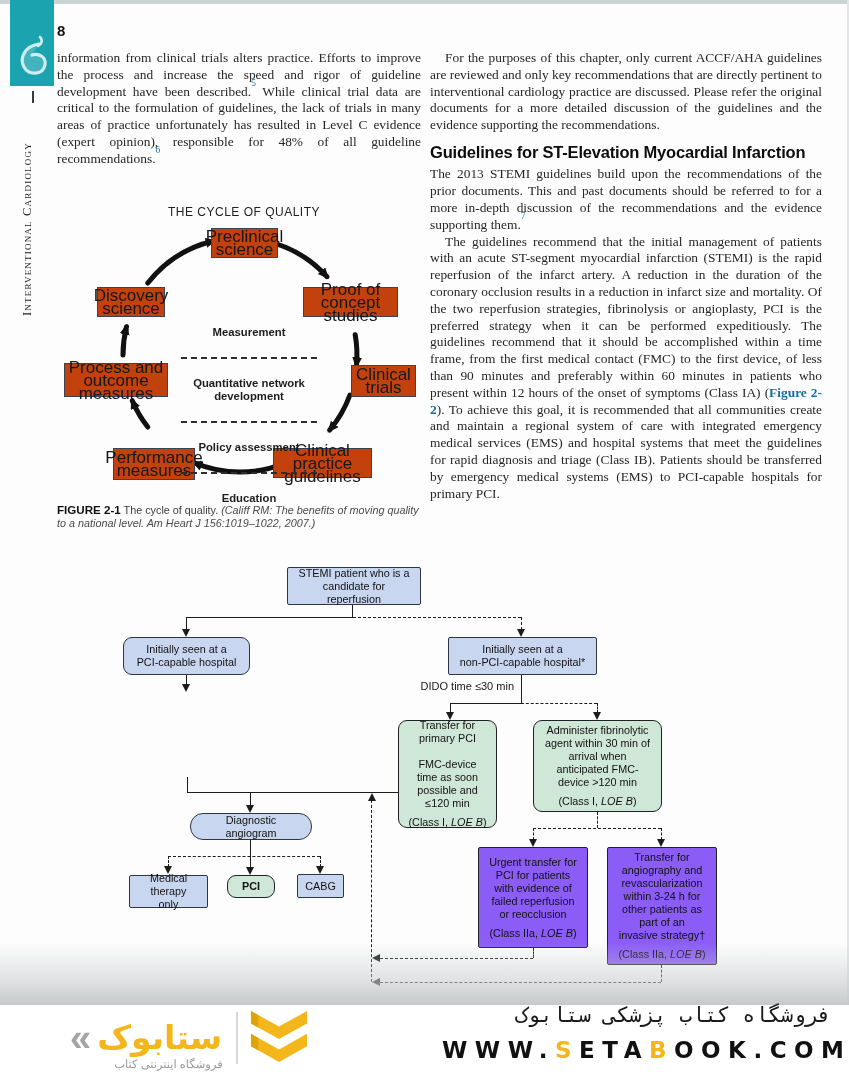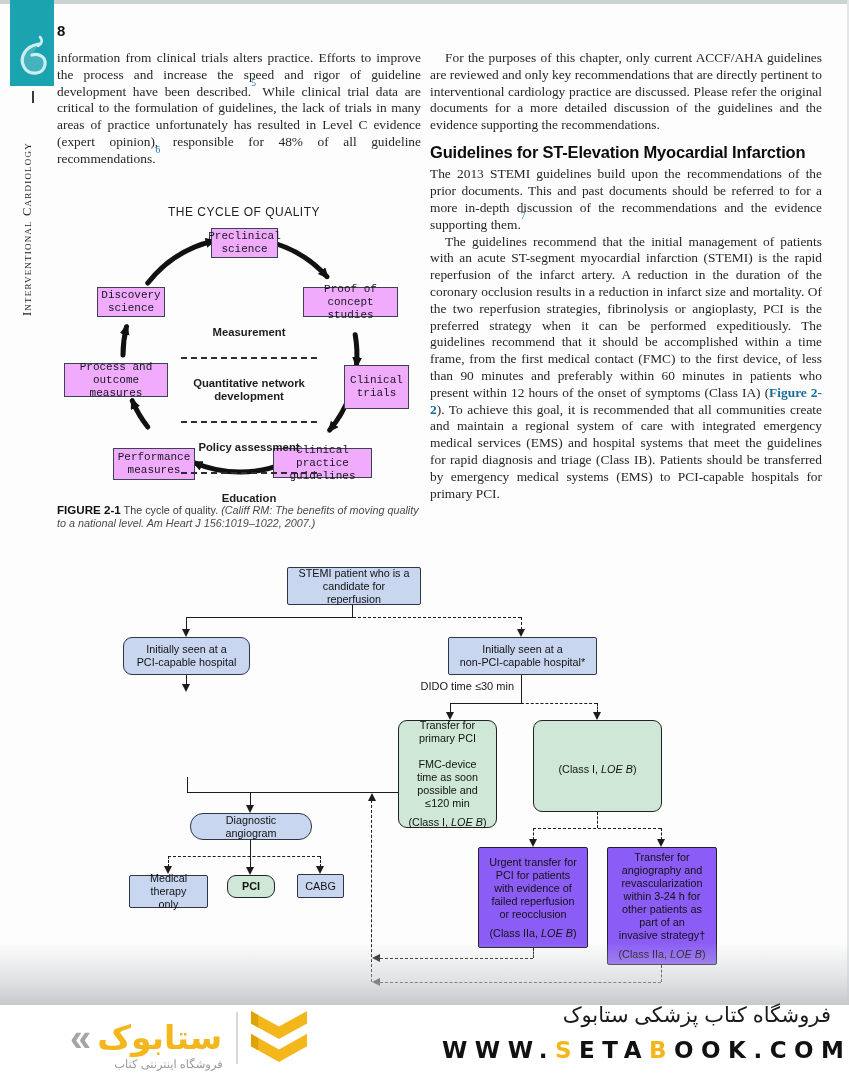--- a/index.html
+++ b/index.html
@@ -26,23 +26,23 @@
   .ind{text-indent:15px;}
   sup.ref{color:#2079a8;font-size:9.5px;line-height:0;position:relative;top:-4px;}
   .figlink{font-weight:bold;color:#176e9c;}
   h2.sect{font-family:"Liberation Sans",sans-serif;font-size:16.5px;line-height:19.5px;
           color:#0d0d0d;margin:9px 0 4px 0;letter-spacing:-0.2px;}
 
   
   .cycle{position:absolute;left:57px;top:205px;width:368px;height:300px;}
   .cycle-title{position:absolute;left:67px;top:0;width:240px;text-align:center;
                font-size:12px;letter-spacing:0.5px;color:#222;}
-  .cnode{position:absolute;background:#f0abfc;border:1.3px solid #3c4350;display:flex;
-         align-items:center;justify-content:center;text-align:center;font-size:11px;
-         line-height:13px;color:#15181d;white-space:pre-line;box-sizing:border-box;font-family:Liberation Mono, monospace;}
+  .cnode{position:absolute;background:#c2410c;border:1.3px solid #3c4350;display:flex;
+         align-items:center;justify-content:center;text-align:center;font-size:17px;
+         line-height:13px;color:#15181d;white-space:pre-line;box-sizing:border-box;}
   .ccenter{position:absolute;left:122px;top:108px;width:140px;text-align:center;
            font-size:11.3px;font-weight:bold;color:#1d1d1d;line-height:13px;white-space:pre-line;}
   .cdash{border-top:2px dashed #2c2c2c;margin:5px 2px;height:0;}
   .arc{position:absolute;left:0;top:0;pointer-events:none;}
   .caption{position:absolute;left:57px;top:503px;width:372px;font-size:10.8px;
            line-height:13.2px;color:#3c3c3c;text-align:left;}
   .caption b{font-size:11.6px;color:#111;}
   .caption i{color:#4a4a4a;}
 
   
@@ -70,21 +70,21 @@
   
   .scan-bottom{position:absolute;left:0;top:942px;width:849px;height:63px;
                background:linear-gradient(180deg,rgba(201,204,206,0) 0%,rgba(201,204,206,0.55) 60%,#c6c9cb 100%);}
   .footer{position:absolute;left:0;top:1005px;width:849px;height:75px;background:#ffffff;}
   .logo-row{position:absolute;left:70px;top:6px;display:flex;align-items:center;}
   .guillemet{font-size:38px;color:#a5a5a5;font-weight:bold;line-height:46px;margin-right:6px;}
   .brand{font-family:"DejaVu Sans",sans-serif;font-weight:bold;font-size:33px;color:#f3b71b;line-height:48px;}
   .logo-div{width:2px;height:52px;background:#d8d8d8;margin:0 12px 0 14px;}
   .tagline{position:absolute;left:86px;top:52px;width:165px;text-align:center;
            font-size:11.5px;color:#9a9a9a;direction:rtl;}
-  .store-title{position:absolute;right:18px;top:-2px;font-family:Liberation Sans, sans-serif;
+  .store-title{position:absolute;right:18px;top:-2px;font-family:Liberation Mono, monospace;
                font-size:21px;color:#1a1a1a;direction:rtl;}
   .website{position:absolute;left:442px;top:32px;font-family:"DejaVu Sans",sans-serif;
            font-weight:bold;font-size:23px;letter-spacing:7.5px;color:#111;white-space:nowrap;}
   .website .yel{color:#f3b71b;}
 </style>
 </head>
 <body>
 
 <div class="page">
   <div class="edge-top"></div>
@@ -126,21 +126,21 @@
         <path d="M90.8,222.0 A117,117 0 0 1 75.3,195.7" marker-end="url(#ah)"></path>
         <path d="M66,150 A117,117 0 0 1 69.5,121.7" marker-end="url(#ah)"></path>
         <path d="M90.8,78.0 A117,117 0 0 1 156.7,36.0" marker-end="url(#ah)"></path>
       </g>
     </svg>
     <div class="cycle-title">THE CYCLE OF QUALITY</div>
     <div class="cnode" style="left:154px;top:23px;width:67px;height:30px">Preclinical
 science</div>
     <div class="cnode" style="left:246px;top:82px;width:95px;height:30px">Proof of
 concept studies</div>
-    <div class="cnode" style="left:287px;top:160px;width:65px;height:44px">Clinical
+    <div class="cnode" style="left:294px;top:160px;width:65px;height:32px">Clinical
 trials</div>
     <div class="cnode" style="left:216px;top:243px;width:99px;height:30px">Clinical practice
 guidelines</div>
     <div class="cnode" style="left:56px;top:243px;width:82px;height:32px">Performance
 measures</div>
     <div class="cnode" style="left:7px;top:158px;width:104px;height:34px">Process and
 outcome measures</div>
     <div class="cnode" style="left:40px;top:82px;width:68px;height:30px">Discovery
 science</div>
     <div class="ccenter">
@@ -226,20 +226,25 @@
       <div class="nt">Transfer for
 primary PCI
 
 FMC-device
 time as soon
 possible and
 ≤120 min</div>
       <div class="cls"><span>(Class I, </span><i>LOE B</i><span>)</span></div>
     </div>
     <div class="fnode green r9" style="left:533px;top:160px;width:129px;height:92px">
+      <div class="nt">Administer fibrinolytic
+agent within 30 min of
+arrival when
+anticipated FMC-
+device &gt;120 min</div>
       <div class="cls"><span>(Class I, </span><i>LOE B</i><span>)</span></div>
     </div>
     <div class="fnode blue pill" style="left:190px;top:253px;width:122px;height:27px">
       <div class="nt">Diagnostic angiogram</div>
     </div>
     <div class="fnode blue r2" style="left:129px;top:315px;width:79px;height:33px">
       <div class="nt">Medical
 therapy only</div>
     </div>
     <div class="fnode green r9" style="left:227px;top:315px;width:48px;height:23px">

